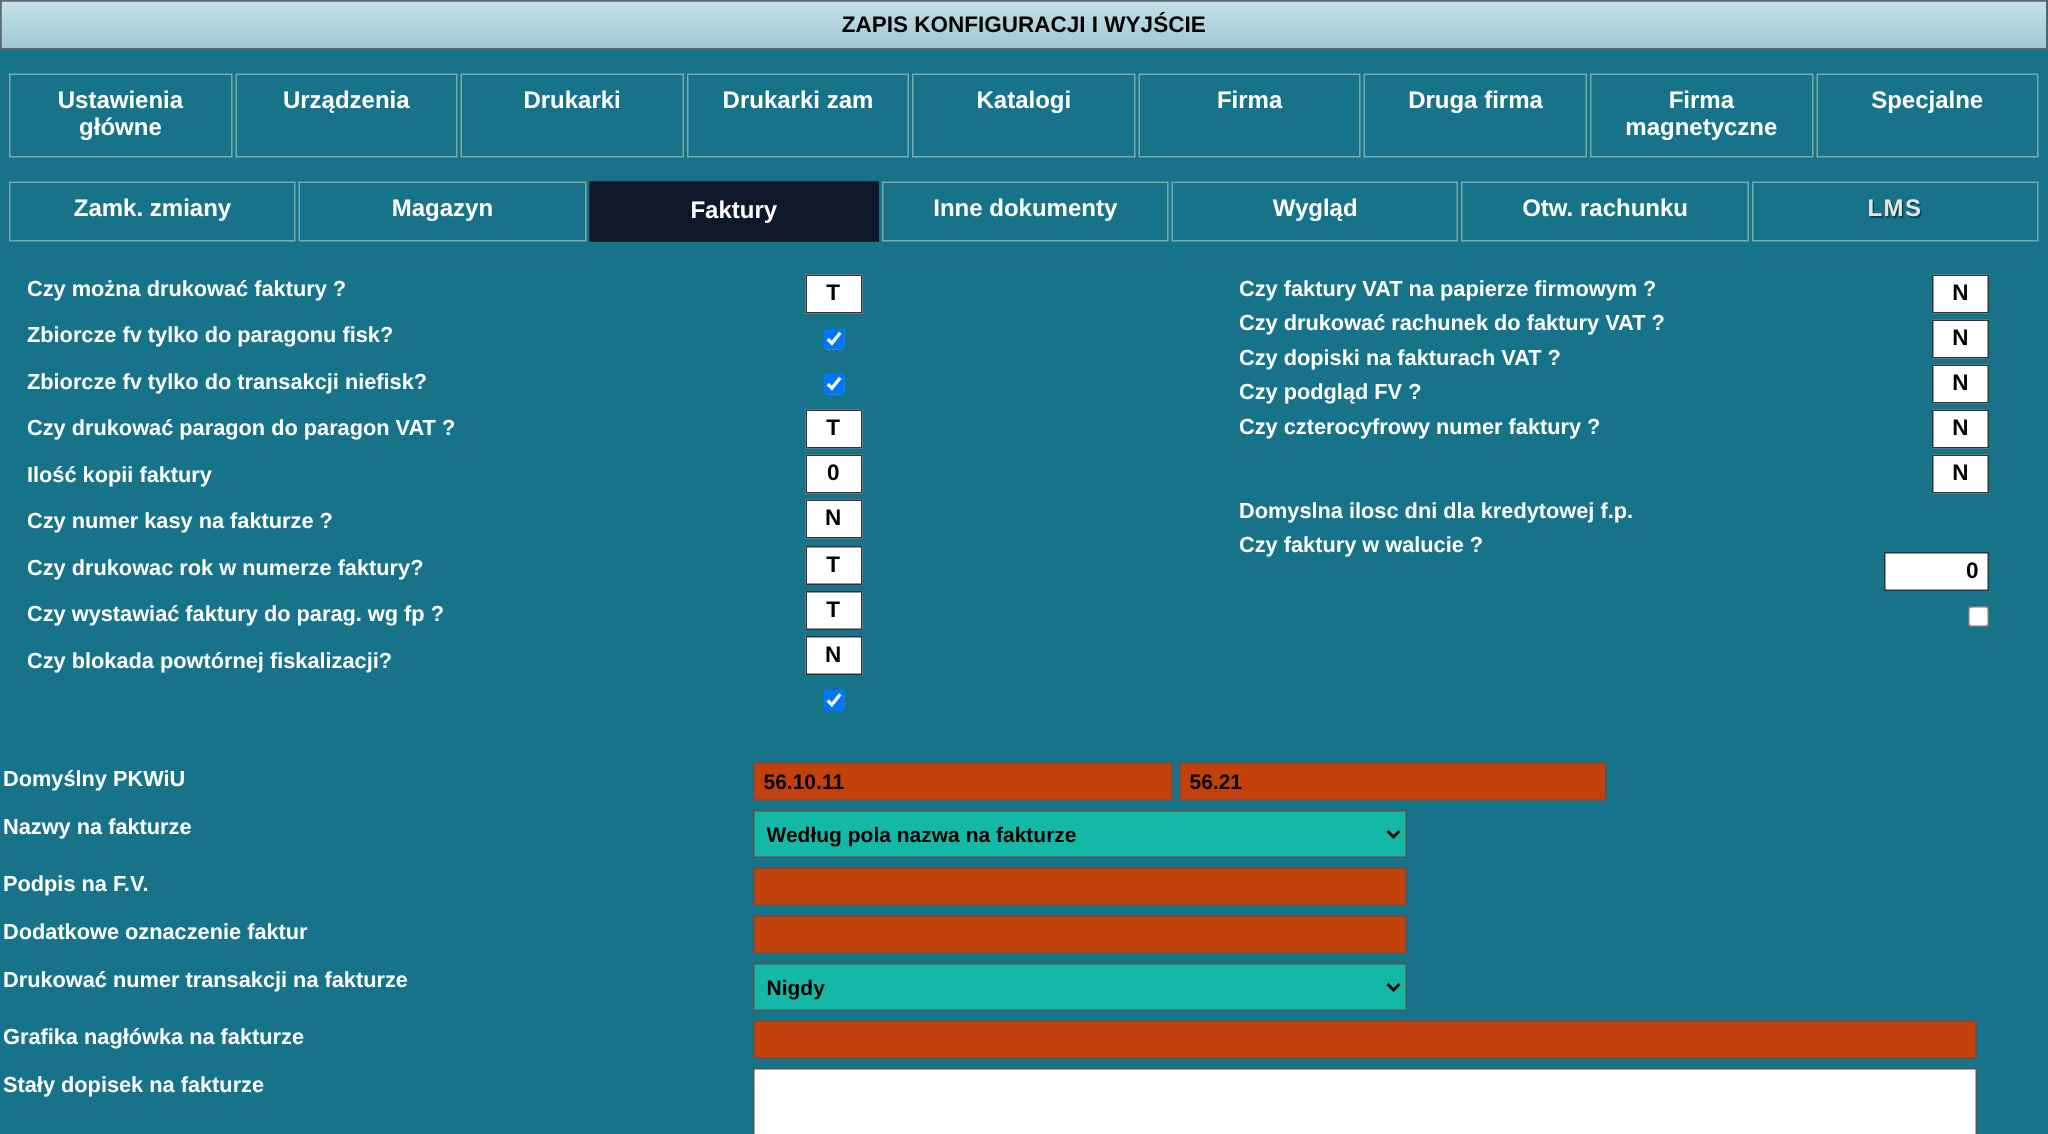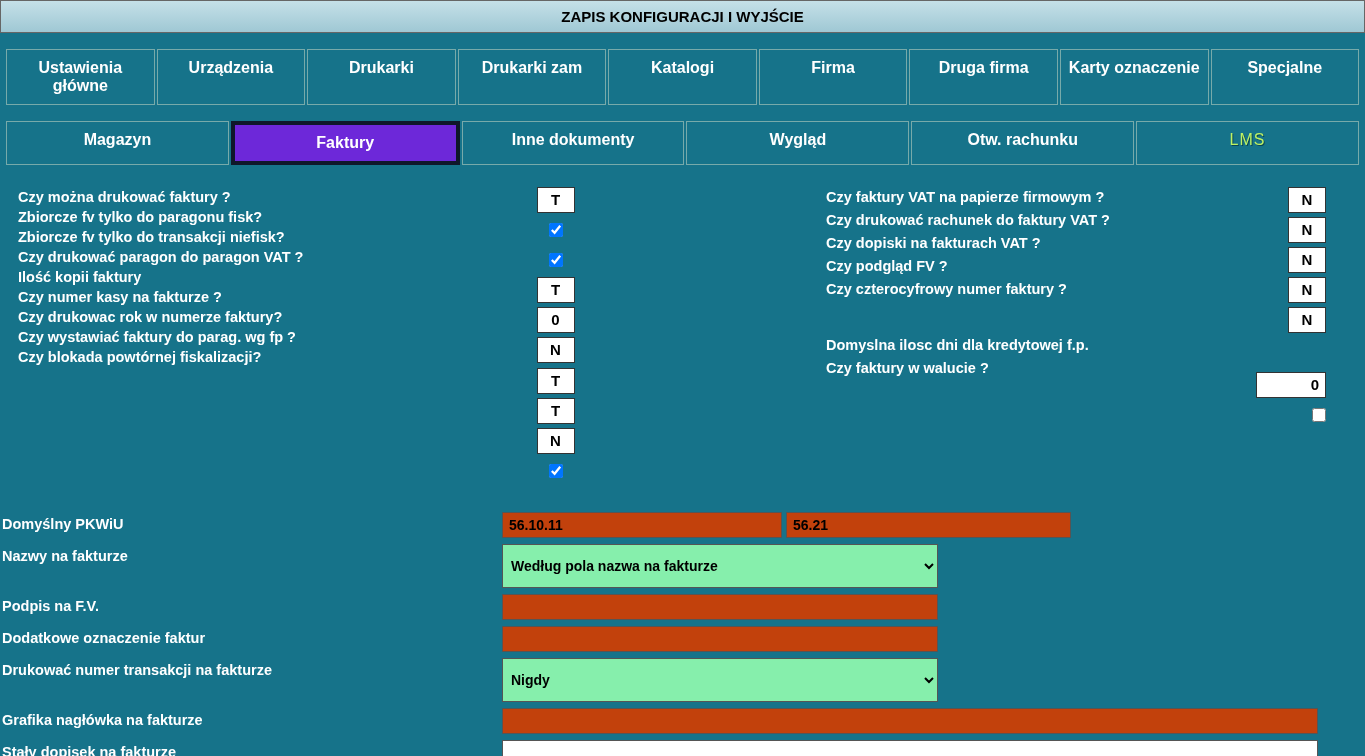--- a/index.html
+++ b/index.html
@@ -2,60 +2,61 @@
 <html><head>
 <meta charset="utf-8">
 <style>
 * { box-sizing: border-box; margin: 0; padding: 0; }
 body { background: #16738a; font-family: Arial, sans-serif; font-size: 14px; color: #fff; width: 1365px; }
 .hdr { width: 100%; }
 .title { background: linear-gradient(#c5e0e8, #9fc8d4); color: #000; font-weight: bold; text-align: center; padding: 7px; border: 1px solid #666; font-size: 15px; }
 .tabrows { margin-top: 8px; }
 .tabrow { display: flex; gap: 2px; padding: 8px 6px; }
 .tab { flex: 1; background: #16738a; border: 1px solid #7aa; color: #fff; font-weight: bold; font-size: 16px; padding: 9px 4px; text-align: center; cursor: pointer; }
-.tab.active { background: #6d28d9; border: 4px solid #0f172a; }
-.tab.lms { color: #bef264; font-weight: normal; text-shadow: 1px 1px 0 #0a4553; letter-spacing: 1px; }
+.tab.active { background: #0f172a; border: 2px solid #0f172a; }
+.tab.lms { color: #e5e5e5; font-weight: bold; text-shadow: 1px 1px 0 #0a4553; letter-spacing: 1px; }
 .content { display: flex; padding: 14px 18px 8px 18px; gap: 10px; }
 .col { display: flex; flex-direction: column; }
-.col.labels-l { width: 500px; gap: 0; }
+.col.labels-l { width: 500px; gap: 11px; }
 .col.inputs-l { width: 55px; gap: 4.1px; align-items: center; }
 .col.labels-r { width: 435px; margin-left: 233px; gap: 3px; }
 .col.inputs-r { width: 55px; gap: 4.1px; align-items: flex-end; }
 .lbl { font-weight: bold; font-size: 14.5px; white-space: nowrap; height: 20px; line-height: 20px; }
 .tn { width: 38px; height: 26px; background: #fff; color: #000; border: 1px solid #333; text-align: center; font-weight: bold; font-size: 15px; line-height: 24px; }
 .ck { width: 14px; height: 14px; margin: 6px 0; }
 .num { width: 70px; height: 26px; background: #fff; color: #000; border: 1px solid #333; text-align: right; padding: 0 6px; font-weight: bold; font-size: 15px; }
 .bottom { padding: 20px 18px 10px 2px; }
 .brow { display: flex; align-items: flex-start; margin-bottom: 6px; }
 .blbl { width: 500px; font-weight: bold; font-size: 14.5px; padding-top: 4px; }
 .binp { height: 26px; background: #c2410c; color: #000; border: 1px solid #555; padding: 0 6px; font-size: 14px; font-weight: bold; }
-.sel { height: 44px; background: #86efac; color: #000; border: 1px solid #555; font-size: 14px; font-weight: bold; padding: 0 4px; }
+.sel { height: 32px; background: #14b8a6; color: #000; border: 1px solid #555; font-size: 14px; font-weight: bold; padding: 0 4px; }
 .txa { background: #fff; color: #000; border: 1px solid #555; resize: none; font-size: 14px; font-family: Arial; }
 .spacer { height: 4px; }
 </style>
 </head>
 <body>
 
 <div class="hdr">
   <div class="title">ZAPIS KONFIGURACJI I WYJŚCIE</div>
 </div>
 
 <div class="tabrows">
   <div class="tabrow">
     <div class="tab">Ustawienia główne</div>
     <div class="tab">Urządzenia</div>
     <div class="tab">Drukarki</div>
     <div class="tab">Drukarki zam</div>
     <div class="tab">Katalogi</div>
     <div class="tab">Firma</div>
     <div class="tab">Druga firma</div>
-    <div class="tab">Karty oznaczenie</div>
+    <div class="tab">Firma magnetyczne</div>
     <div class="tab">Specjalne</div>
   </div>
   <div class="tabrow">
+    <div class="tab">Zamk. zmiany</div>
     <div class="tab">Magazyn</div>
     <div class="tab active">Faktury</div>
     <div class="tab">Inne dokumenty</div>
     <div class="tab">Wygląd</div>
     <div class="tab">Otw. rachunku</div>
     <div class="tab lms">LMS</div>
   </div>
 </div>
 
 <div class="content">

